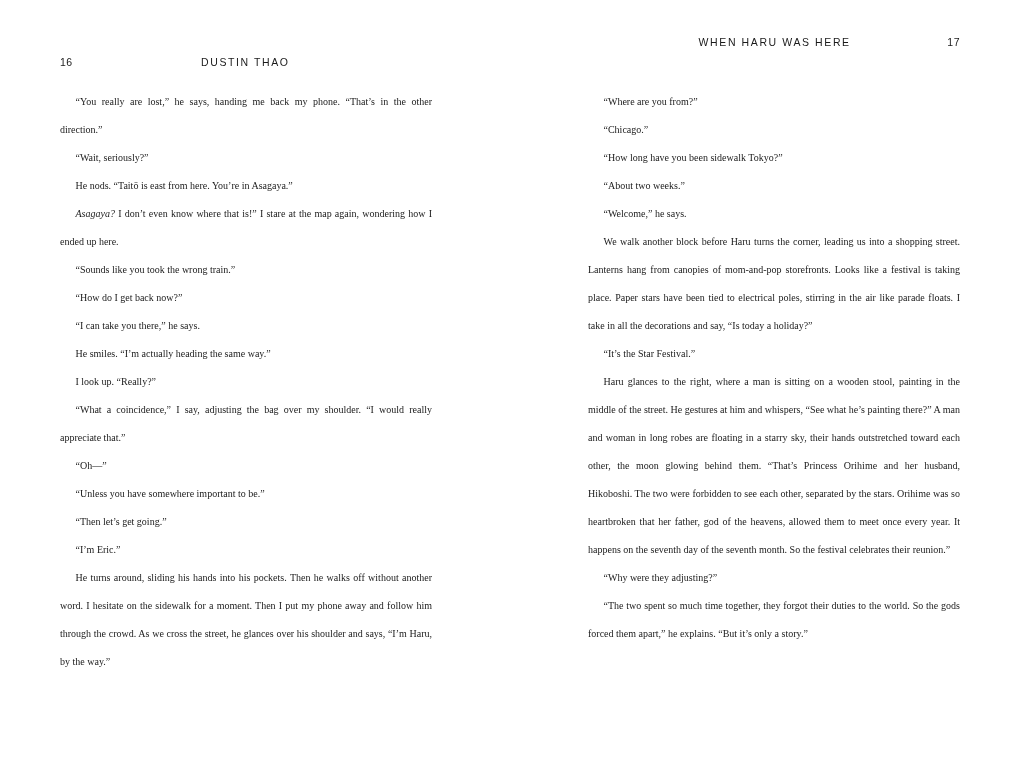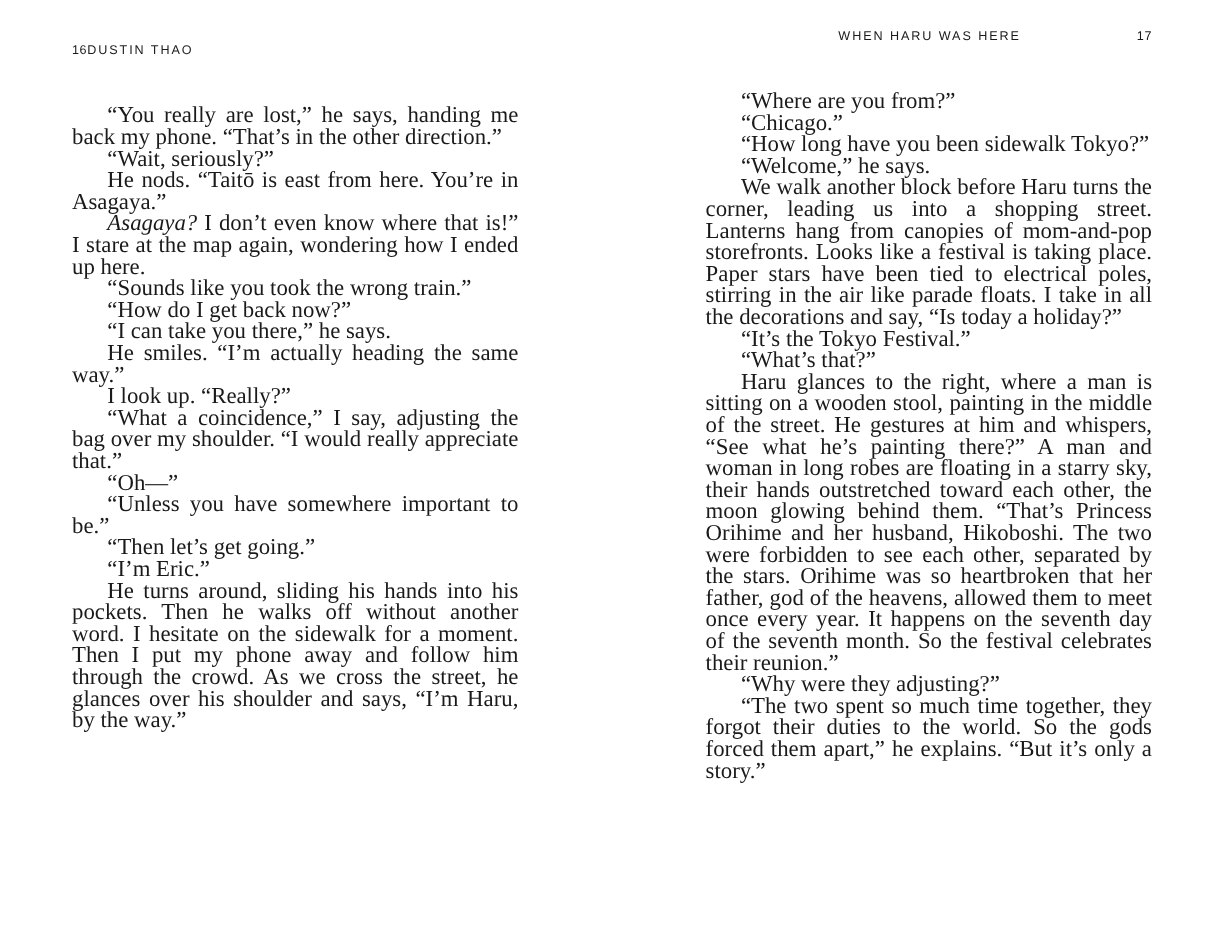--- a/index.html
+++ b/index.html
@@ -24,50 +24,51 @@
   .page {
     width: 510px;
     height: 773px;
     box-sizing: border-box;
     position: relative;
   }
   .page-left {
     padding: 36px 78px 0 60px;
   }
   .page-right {
-    padding: 24px 60px 0 78px;
+    padding: 36px 60px 0 78px;
   }
   .running-head {
     display: flex;
     align-items: baseline;
     font-family: "Liberation Sans", sans-serif;
     font-size: 10.5px;
     letter-spacing: 1.6px;
     color: #1a1a1a;
     height: 28px;
   }
   .running-head .folio {
     font-family: "Liberation Sans", sans-serif;
     font-size: 10.5px;
     letter-spacing: 0.5px;
   }
   .rh-left .title {
     flex: 1;
-    text-align: left;
+    text-align: center;
     padding-right: 14px;
+    margin-top: 20px;
   }
   .rh-right .title {
     flex: 1;
     text-align: center;
     padding-left: 14px;
   }
   .body-text {
     margin-top: 24px;
-    font-size: 19px;
-    line-height: 18px;
+    font-size: 10px;
+    line-height: 28px;
     text-align: justify;
     text-justify: inter-word;
     hyphens: manual;
   }
   .body-text p {
     margin: 0;
     text-indent: 1.55em;
   }
   em {
   }
@@ -103,23 +104,23 @@
 
   <div class="page page-right">
     <div class="running-head rh-right">
       <span class="title">WHEN HARU WAS HERE</span>
       <span class="folio">17</span>
     </div>
     <div class="body-text">
       <p>“Where are you from?”</p>
       <p>“Chicago.”</p>
       <p>“How long have you been sidewalk Tokyo?”</p>
+      <p>“About two weeks.”</p>
       <p>“Welcome,” he says.</p>
       <p>We walk another block before Haru turns the corner, leading us into a shopping street. Lanterns hang from canopies of mom-and-pop storefronts. Looks like a festival is taking place. Paper stars have been tied to electrical poles, stirring in the air like parade floats. I take in all the decorations and say, “Is today a holiday?”</p>
-      <p>“It’s the Tokyo Festival.”</p>
-      <p>“What’s that?”</p>
+      <p>“It’s the Star Festival.”</p>
       <p>Haru glances to the right, where a man is sitting on a wooden stool, painting in the middle of the street. He gestures at him and whispers, “See what he’s painting there?” A man and woman in long robes are floating in a starry sky, their hands outstretched toward each other, the moon glowing behind them. “That’s Princess Orihime and her husband, Hikoboshi. The two were forbidden to see each other, separated by the stars. Orihime was so heartbroken that her father, god of the heavens, allowed them to meet once every year. It happens on the seventh day of the seventh month. So the festival celebrates their reunion.”</p>
       <p>“Why were they adjusting?”</p>
       <p>“The two spent so much time together, they forgot their duties to the world. So the gods forced them apart,” he explains. “But it’s only a story.”</p>
     </div>
   </div>
 
 </div>
 
 </body></html>

